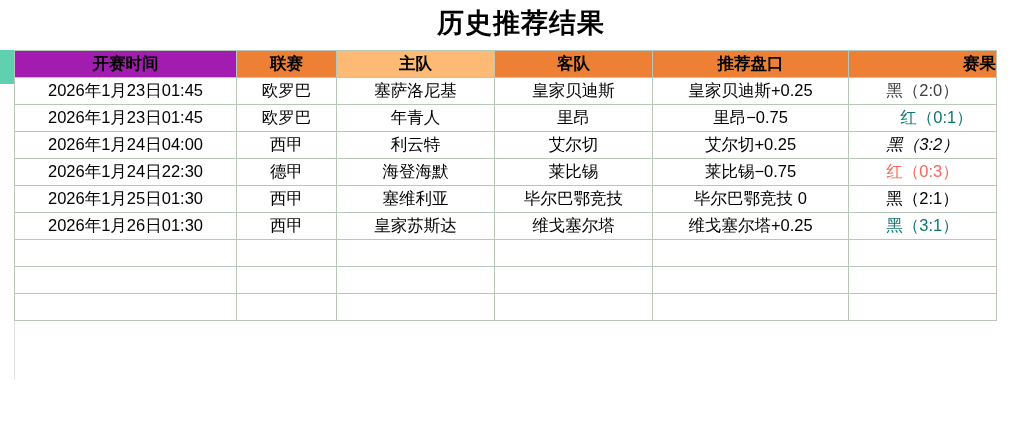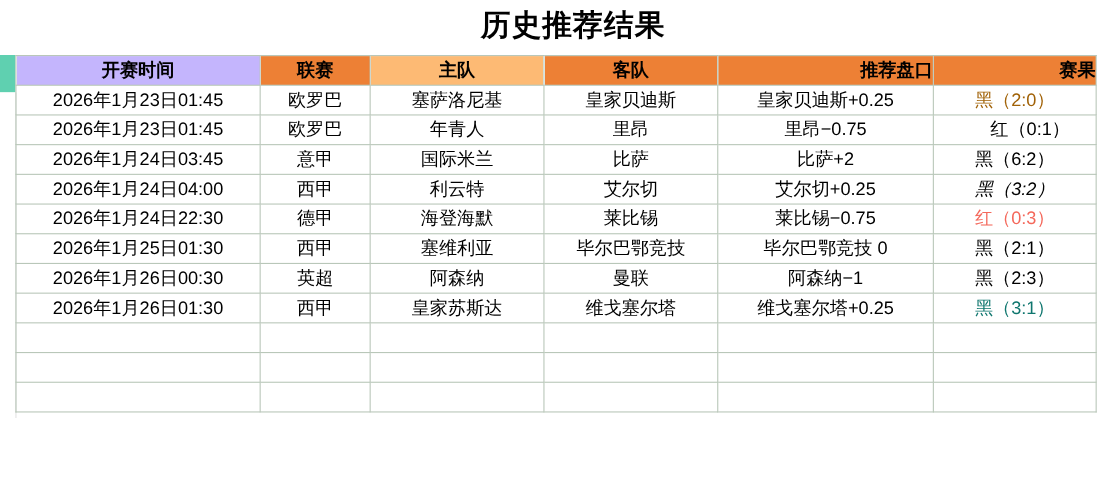--- a/index.html
+++ b/index.html
@@ -118,52 +118,44 @@
       <colgroup>
         <col class="c-time">
           <col class="c-league">
           <col class="c-home">
         <col class="c-away">
           <col class="c-line">
           <col class="c-res">
       </colgroup>
       <thead>
         <tr>
-          <th style="background: #c4b5fd;">开赛时间</th>
+          <th style="background: #a21caf;">开赛时间</th>
           <th style="background: rgb(237, 128, 53);">联赛</th>
           <th style="background: #fdba74;">主队</th>
           <th style="background: rgb(237, 128, 53);">客队</th>
-          <th style="background: rgb(237, 128, 53); text-align: right;">推荐盘口</th>
+          <th style="background: rgb(237, 128, 53);">推荐盘口</th>
           <th style="background: rgb(237, 128, 53); text-align: right;">赛果</th>
         </tr>
       </thead>
       <tbody>
         <tr>
           <td>2026年1月23日01:45</td>
           <td>欧罗巴</td>
           <td>塞萨洛尼基</td>
           <td>皇家贝迪斯</td>
           <td>皇家贝迪斯+0.25</td>
-          <td class="result-black" style="color: #a16207;">黑（2:0）</td>
+          <td class="result-black" style="color: #404040;">黑（2:0）</td>
         </tr>
         <tr>
           <td>2026年1月23日01:45</td>
           <td>欧罗巴</td>
           <td>年青人</td>
           <td>里昂</td>
           <td>里昂−0.75</td>
-          <td class="result-red" style="color: #000000; padding-left: 28px;">红（0:1）</td>
-        </tr>
-        <tr>
-          <td>2026年1月24日03:45</td>
-          <td>意甲</td>
-          <td>国际米兰</td>
-          <td>比萨</td>
-          <td>比萨+2</td>
-          <td class="result-black" style="color: rgb(0, 0, 0);">黑（6:2）</td>
+          <td class="result-red" style="color: #0f766e; padding-left: 28px;">红（0:1）</td>
         </tr>
         <tr>
           <td>2026年1月24日04:00</td>
           <td>西甲</td>
           <td>利云特</td>
           <td>艾尔切</td>
           <td>艾尔切+0.25</td>
           <td class="result-black" style="color: rgb(0, 0, 0); font-style: italic;">黑（3:2）</td>
         </tr>
         <tr>
@@ -176,28 +168,20 @@
         </tr>
         <tr>
           <td>2026年1月25日01:30</td>
           <td>西甲</td>
           <td>塞维利亚</td>
           <td>毕尔巴鄂竞技</td>
           <td>毕尔巴鄂竞技 0</td>
           <td class="result-black" style="color: rgb(0, 0, 0);">黑（2:1）</td>
         </tr>
         <tr>
-          <td>2026年1月26日00:30</td>
-          <td>英超</td>
-          <td>阿森纳</td>
-          <td>曼联</td>
-          <td>阿森纳−1</td>
-          <td class="result-black" style="color: rgb(0, 0, 0);">黑（2:3）</td>
-        </tr>
-        <tr>
           <td>2026年1月26日01:30</td>
           <td>西甲</td>
           <td>皇家苏斯达</td>
           <td>维戈塞尔塔</td>
           <td>维戈塞尔塔+0.25</td>
           <td class="result-black" style="color: #0f766e;">黑（3:1）</td>
         </tr>
         <tr class="empty-row">
           <td></td>
           <td></td>

